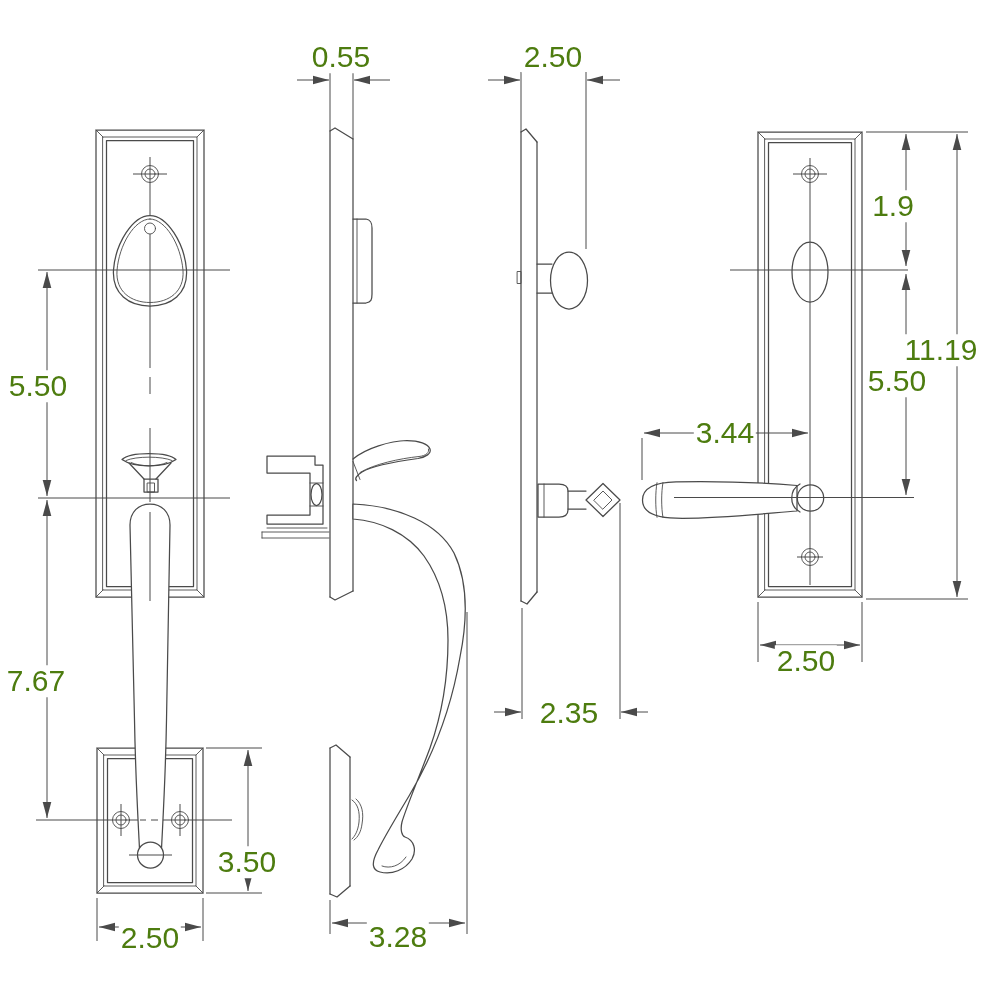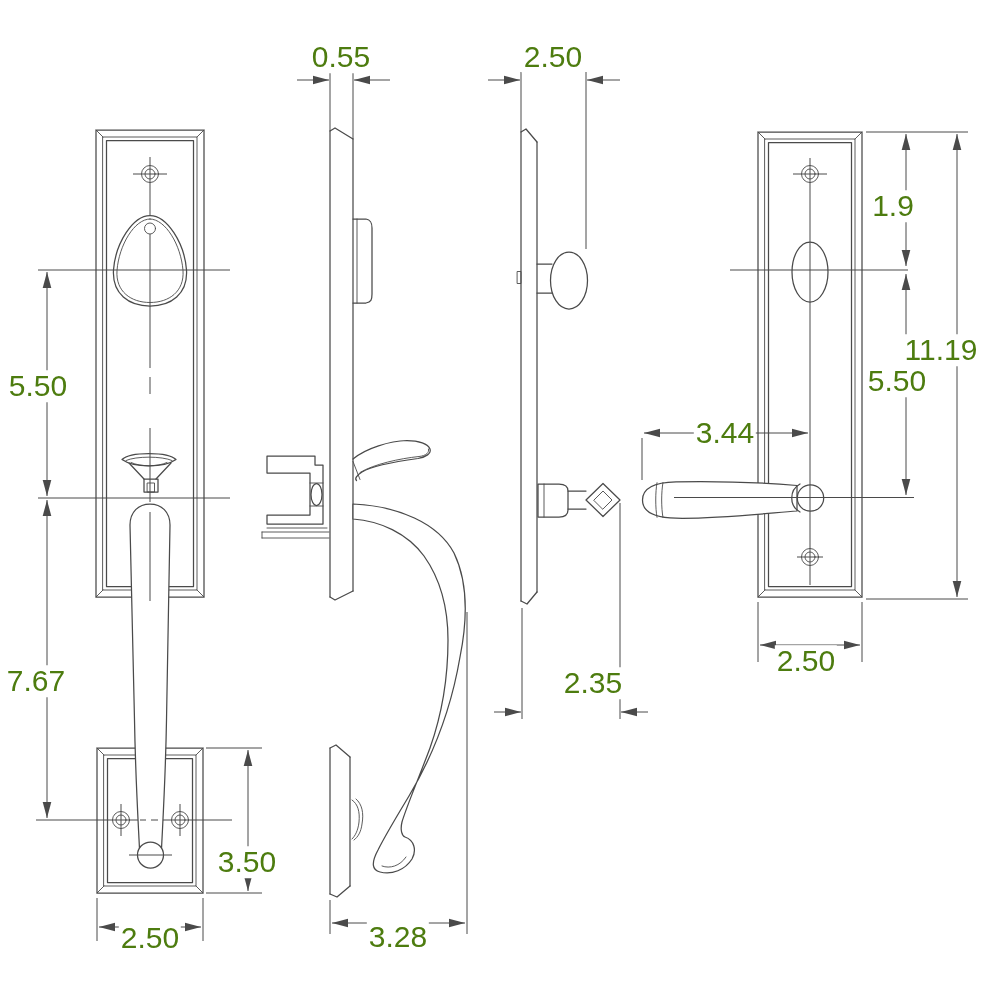--- a/index.html
+++ b/index.html
@@ -239,18 +239,18 @@
 </svg>
 
 <span class="dim-label" style="left:341px;top:57px;">0.55</span>
 <span class="dim-label" style="left:553px;top:57px;">2.50</span>
 <span class="dim-label" style="left:893px;top:206px;">1.9</span>
 <span class="dim-label" style="left:941px;top:350px;">11.19</span>
 <span class="dim-label" style="left:897px;top:381px;">5.50</span>
 <span class="dim-label" style="left:725px;top:433px;">3.44</span>
 <span class="dim-label" style="left:38px;top:386px;">5.50</span>
 <span class="dim-label" style="left:36px;top:675px;margin-top:6px;">7.67</span>
-<span class="dim-label" style="left:569px;top:683px;margin-left:24px;">2.35</span>
+<span class="dim-label" style="left:569px;top:713px;">2.35</span>
 <span class="dim-label" style="left:247px;top:862px;">3.50</span>
 <span class="dim-label" style="left:150px;top:938px;">2.50</span>
 <span class="dim-label" style="left:398px;top:937px;">3.28</span>
 <span class="dim-label" style="left:806px;top:661px;">2.50</span>
 </div>
 
 </body></html>

